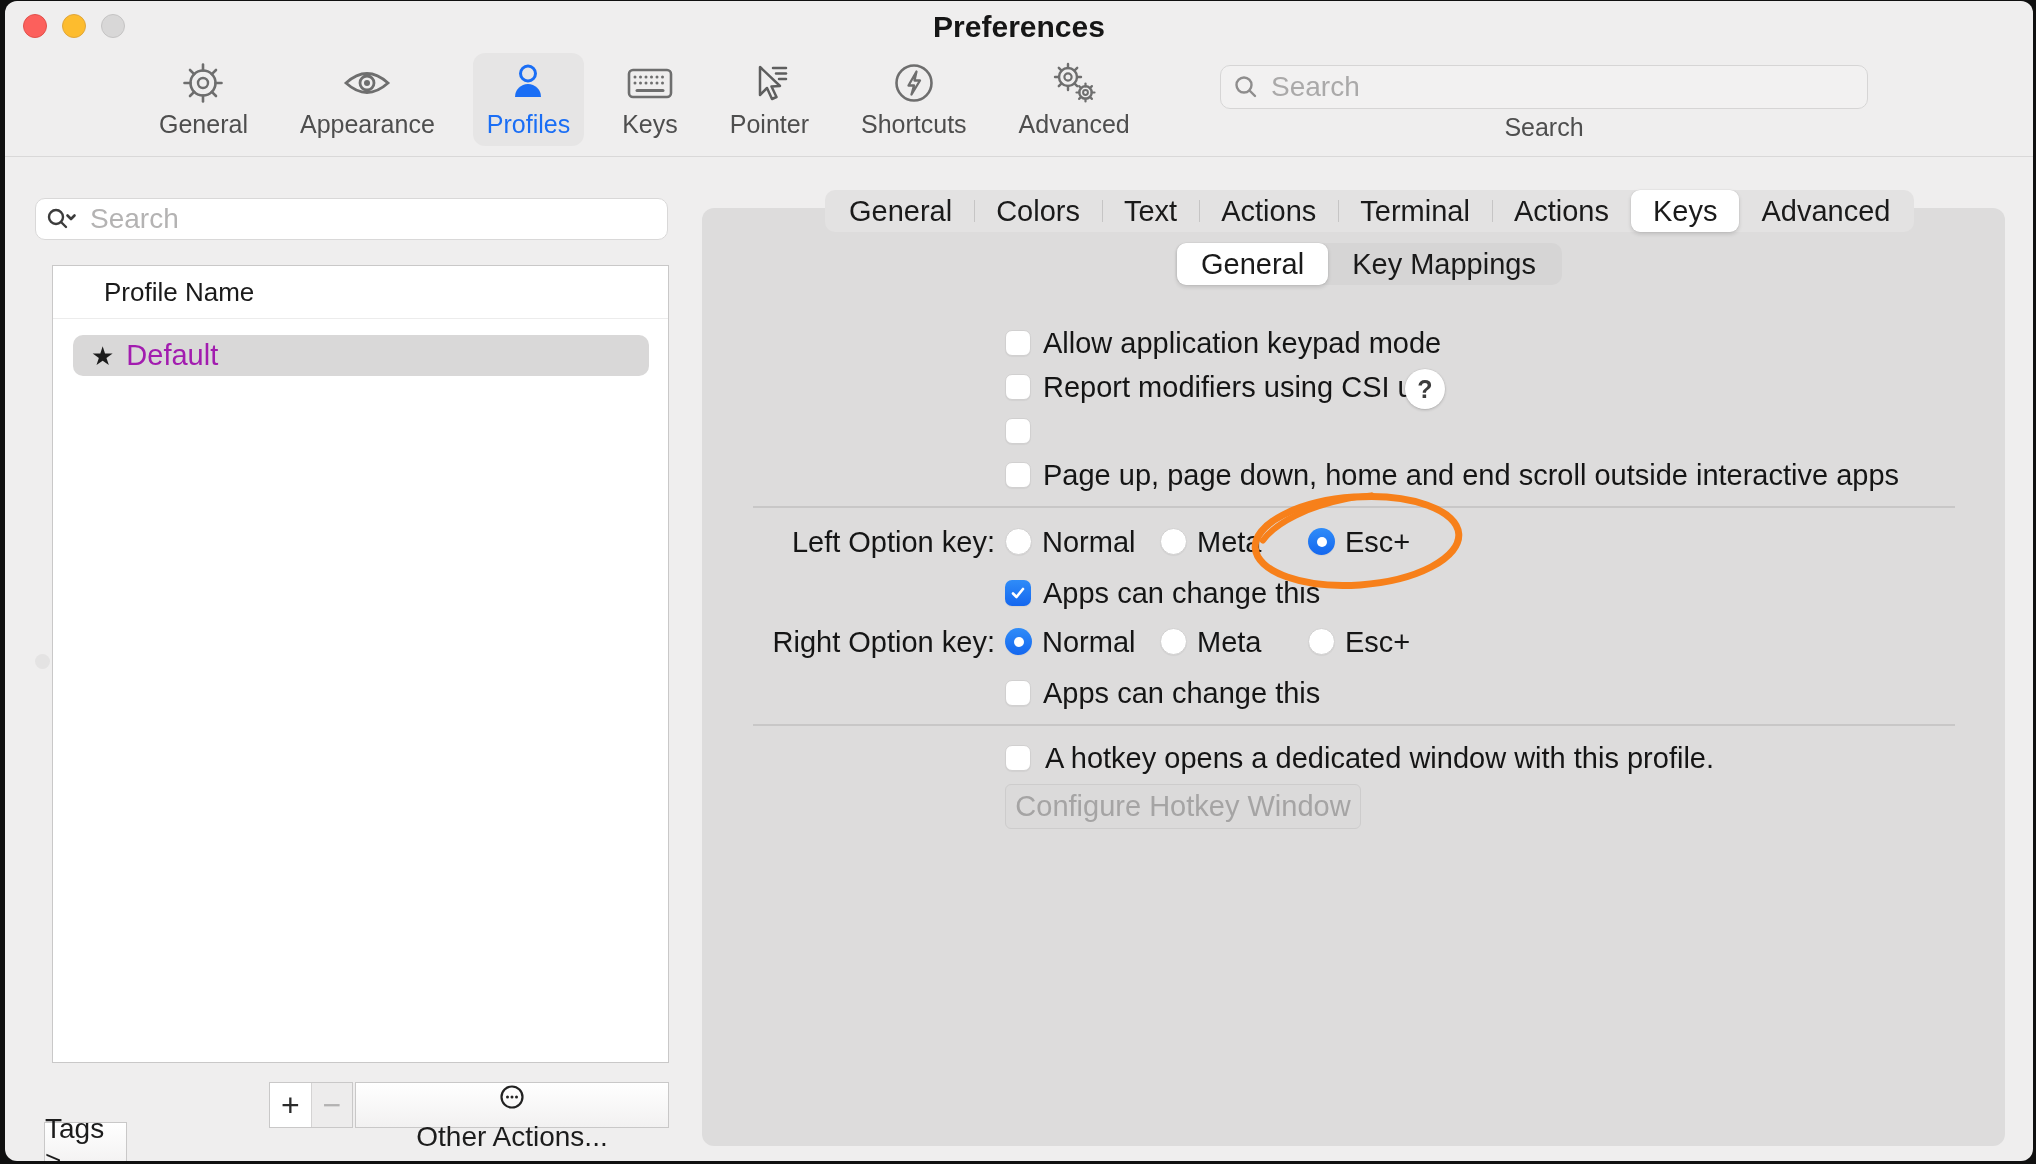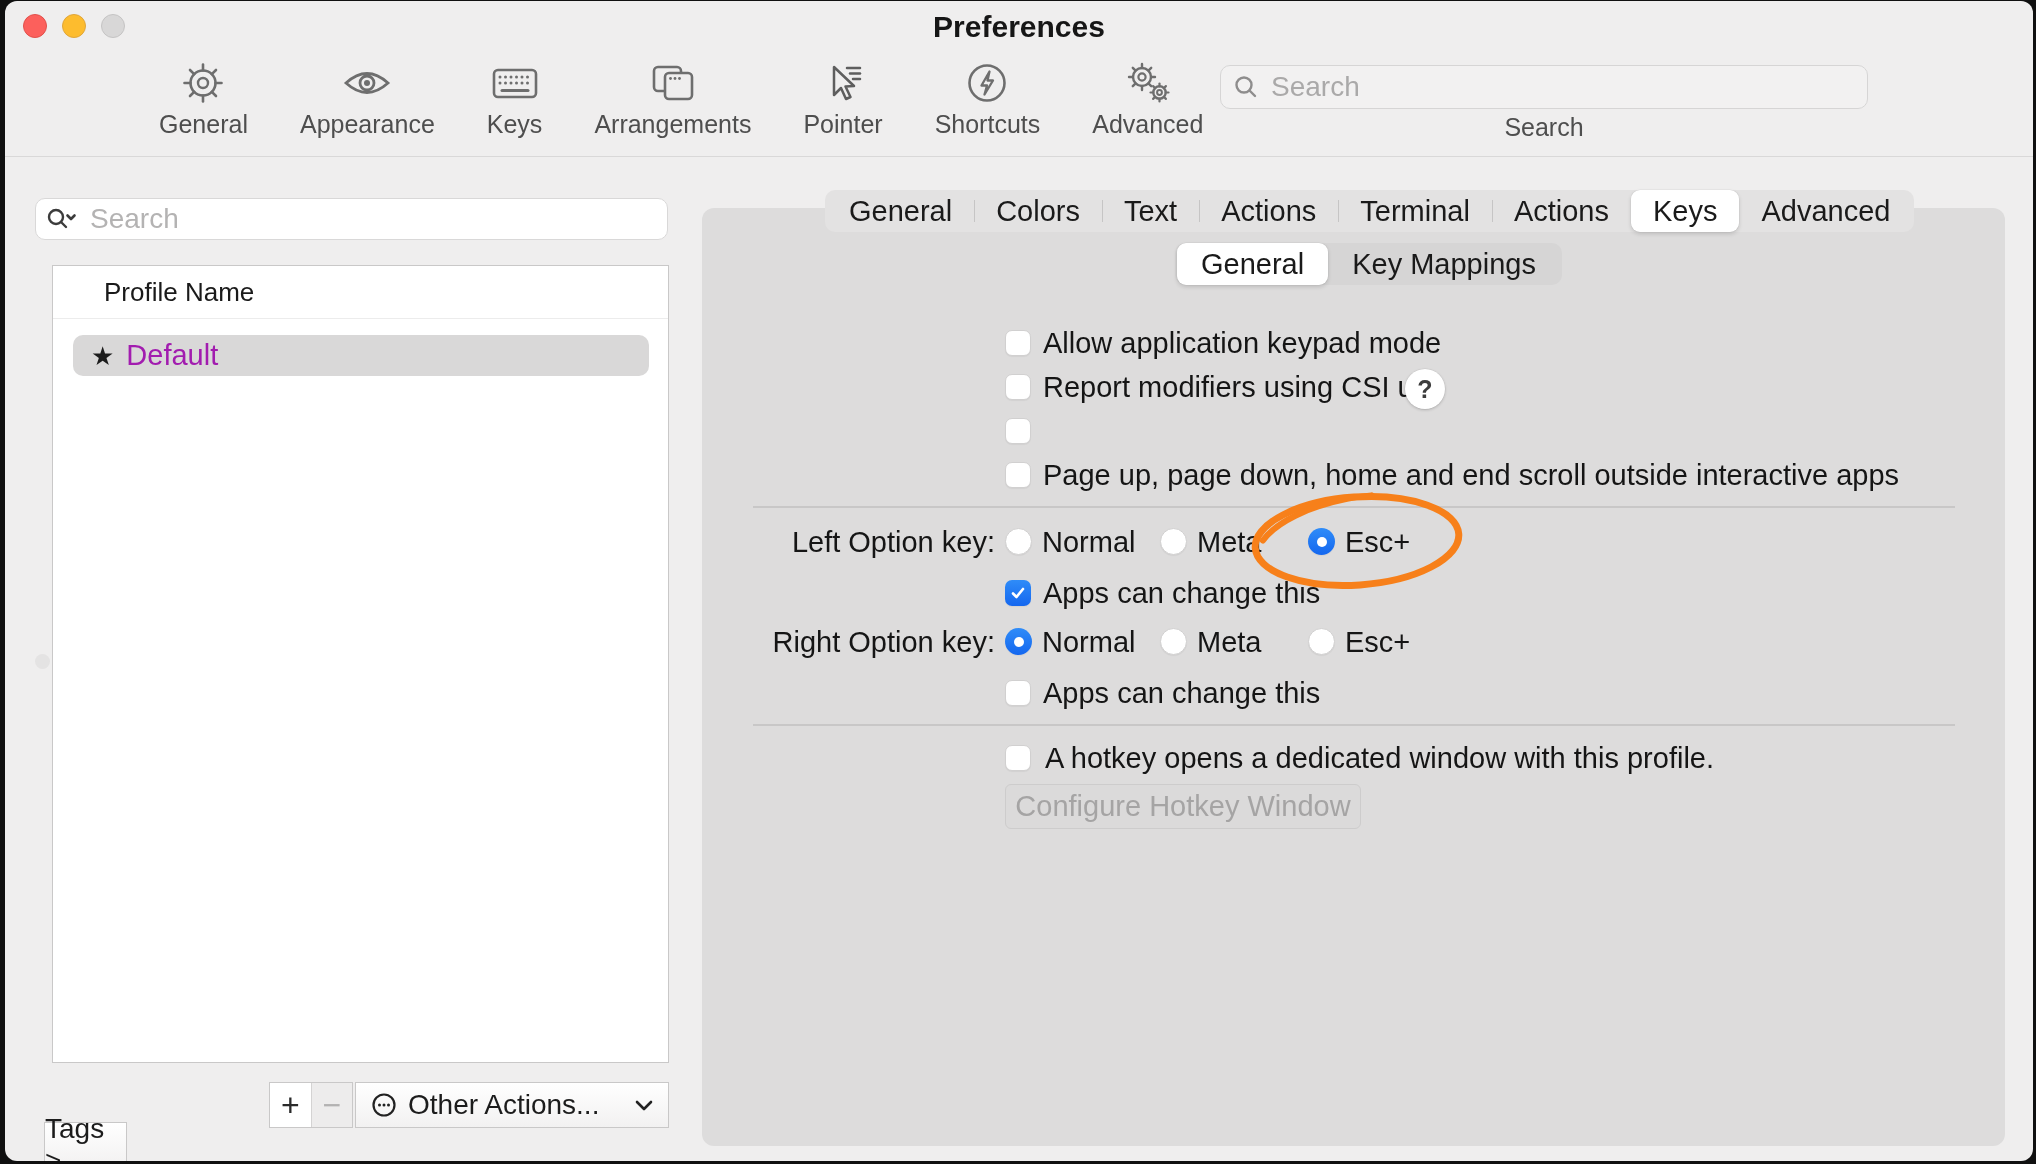--- a/index.html
+++ b/index.html
@@ -58,21 +58,21 @@
   
   .btn{box-sizing:border-box;border:1px solid #c9c8c8;background:linear-gradient(#ffffff,#f2f1f1);
     font-size:28px;color:#1c1c1c;display:flex;align-items:center;justify-content:center;}
   .tags-btn{position:absolute;left:39px;top:1081px;width:83px;height:46px;margin-top:40px;}
   .addrem{position:absolute;left:264px;top:1081px;width:84px;height:46px;display:flex;
     border:1px solid #c9c8c8;box-sizing:border-box;}
   .addrem .half{flex:1;display:flex;align-items:center;justify-content:center;font-size:32px;}
   .addrem .plus{background:#ffffff;color:#2a2a2a;}
   .addrem .minus{background:#edecec;color:#b3b2b2;border-left:1px solid #d4d3d3;}
   .other-actions{position:absolute;left:350px;top:1081px;width:314px;height:46px;justify-content:space-between;
-    padding:12px 14px;gap:10px;}
+    padding:0 14px;gap:10px;flex-direction:column;}
   .other-actions .oa-label{flex:1;text-align:left;font-size:28px;white-space:nowrap;}
 
   
   .panel{position:absolute;left:697px;top:207px;width:1303px;height:938px;background:#dddcdc;border-radius:12px;}
 
   .tabbar{position:absolute;left:820px;top:189px;height:42px;display:flex;align-items:stretch;
     background:#e3e2e2;border-radius:10px;padding:0 2px;}
   .tab{position:relative;display:flex;align-items:center;padding:0 22px;font-size:29px;color:#1a1a1a;white-space:nowrap;}
   .tab::before{content:'';position:absolute;left:0;top:10px;width:1px;height:22px;background:#c6c5c5;}
   .tab:first-child::before,.tab.selected::before,.tab.selected + .tab::before{display:none;}
@@ -143,20 +143,29 @@
     <div class="tb-item">
       <span class="tb-icon">
         <svg width="50" height="46" viewBox="0 0 50 46" fill="none" stroke="#6e6e6e" stroke-width="2.8">
           <path d="M4 23 Q25 4 46 23 Q25 42 4 23 Z"></path>
           <circle cx="25" cy="23" r="7"></circle>
           <circle cx="25" cy="23" r="3" fill="#6e6e6e" stroke="none"></circle>
         </svg>
       </span>
       <span class="tb-label">Appearance</span>
     </div>
+    <div class="tb-item selected">
+      <span class="tb-icon">
+        <svg width="46" height="46" viewBox="0 0 46 46" fill="none">
+          <circle cx="23" cy="13.5" r="7.5" stroke="#1a6ef5" stroke-width="3"></circle>
+          <path d="M10 37 A 13 13 0 0 1 36 37 Z" fill="#1a6ef5"></path>
+        </svg>
+      </span>
+      <span class="tb-label">Profiles</span>
+    </div>
     <div class="tb-item">
       <span class="tb-icon">
         <svg width="50" height="46" viewBox="0 0 50 46" fill="none" stroke="#6e6e6e">
           <rect x="4" y="10" width="42" height="27" rx="4" stroke-width="2.6"></rect>
           <g fill="#6e6e6e" stroke="none">
             <circle cx="10" cy="17" r="1.5"></circle>
               <circle cx="15.5" cy="17" r="1.5"></circle>
               <circle cx="21" cy="17" r="1.5"></circle>
             <circle cx="26.5" cy="17" r="1.5"></circle>
               <circle cx="32" cy="17" r="1.5"></circle>
@@ -165,34 +174,20 @@
               <circle cx="15.5" cy="23" r="1.5"></circle>
               <circle cx="21" cy="23" r="1.5"></circle>
             <circle cx="26.5" cy="23" r="1.5"></circle>
               <circle cx="32" cy="23" r="1.5"></circle>
               <circle cx="37.5" cy="23" r="1.5"></circle>
           </g>
           <line x1="12" y1="30.5" x2="38" y2="30.5" stroke-width="3" stroke-linecap="round"></line>
         </svg>
       </span>
       <span class="tb-label">Keys</span>
-    </div>
-    <div class="tb-item">
-      <span class="tb-icon">
-        <svg width="48" height="46" viewBox="0 0 48 46" fill="none" stroke="#6e6e6e" stroke-width="2.6">
-          <rect x="5" y="7" width="27" height="24" rx="4"></rect>
-          <rect x="16" y="13" width="27" height="26" rx="4" fill="#efeeee"></rect>
-          <g fill="#6e6e6e" stroke="none">
-            <circle cx="21.5" cy="18.5" r="1.4"></circle>
-              <circle cx="26" cy="18.5" r="1.4"></circle>
-              <circle cx="30.5" cy="18.5" r="1.4"></circle>
-          </g>
-        </svg>
-      </span>
-      <span class="tb-label">Arrangements</span>
     </div>
     <div class="tb-item">
       <span class="tb-icon">
         <svg width="46" height="46" viewBox="0 0 46 46" fill="none" stroke="#5e5e5e" stroke-width="2.5" stroke-linejoin="round">
           <path d="M14 7 L14 35 L21 28 L26 39 L30.5 37 L25.5 26.5 L34 26 Z"></path>
           <g stroke-linecap="round">
             <line x1="27" y1="8" x2="40" y2="8"></line>
             <line x1="30" y1="13.5" x2="40" y2="13.5"></line>
             <line x1="33" y1="19" x2="40" y2="19"></line>
           </g>

